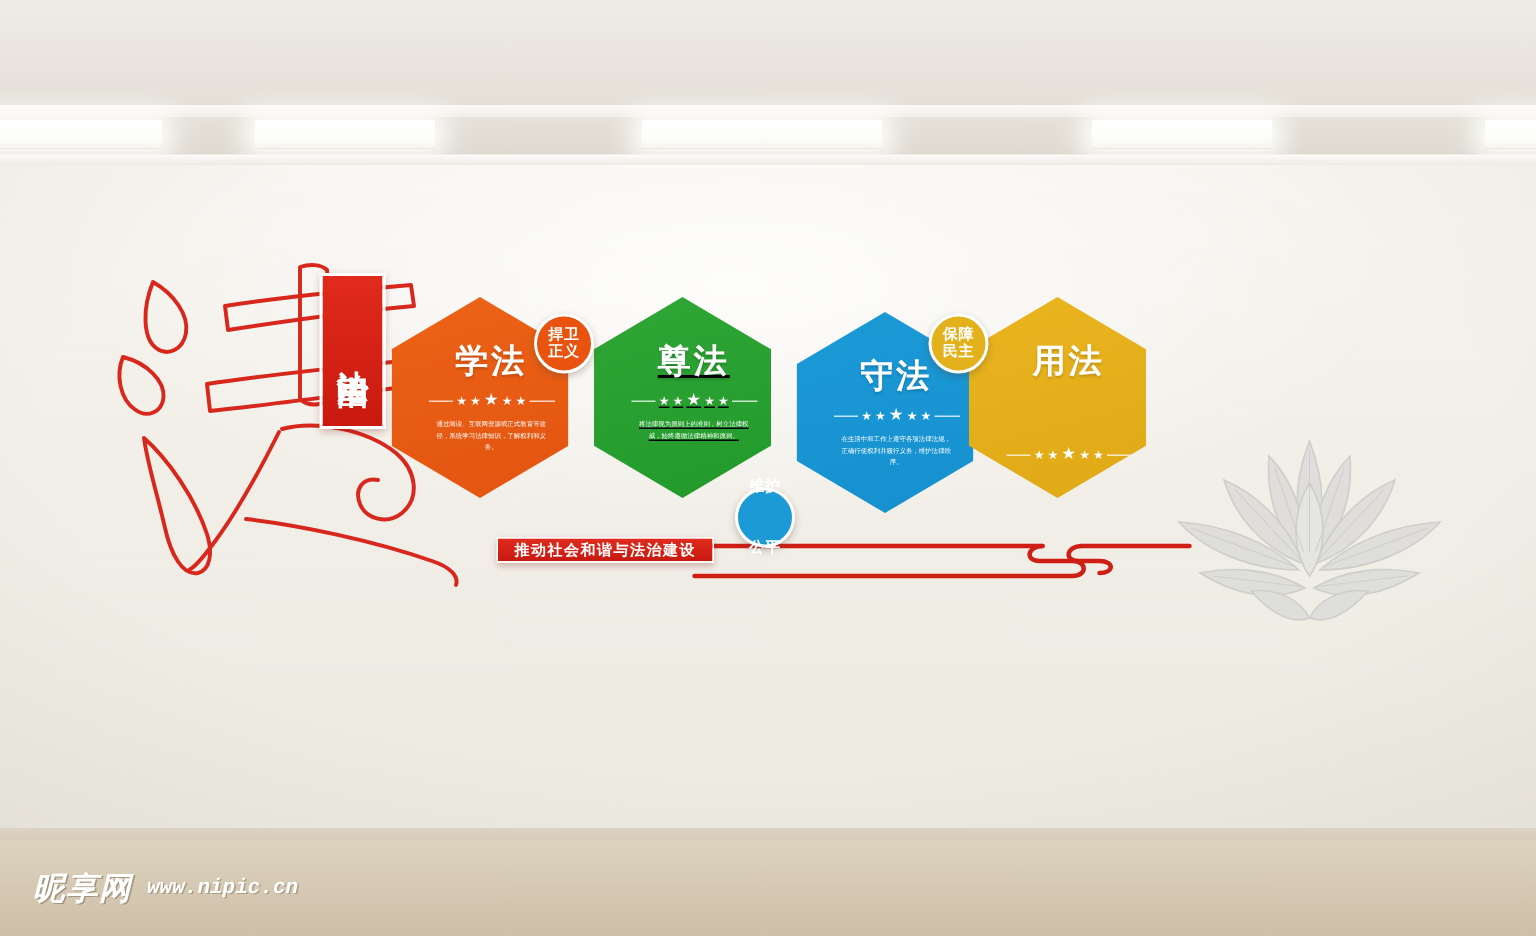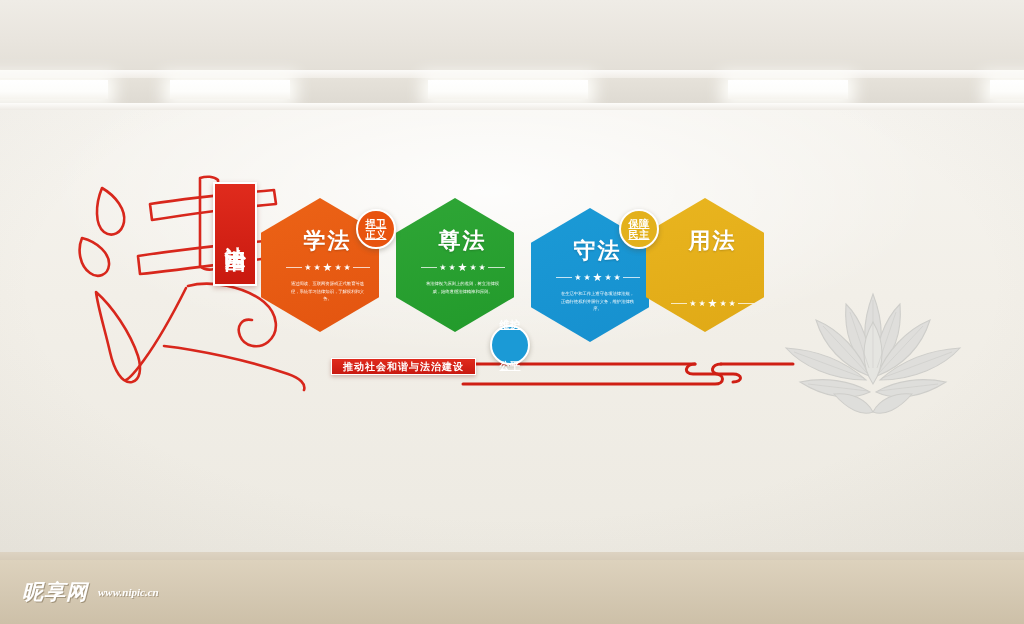--- a/index.html
+++ b/index.html
@@ -102,34 +102,33 @@
   .hex .hx-stars .st { color:#fff; font-size:8px; line-height:8px; }
   .hex .hx-stars .st.big { font-size:11px; line-height:11px; }
   .hex .hx-desc {
     margin-top:7px; width:76px;
     color:#fff; font-size:4.3px; line-height:1.75; text-align:center;
     font-family:"DejaVu Sans","Liberation Sans",sans-serif;
     opacity:.97;
   }
 
   .hex-orange { background:linear-gradient(165deg,#ec6316 0%,#e35410 100%); }
-  .hex-green  { background:linear-gradient(165deg,#2fa636 0%,#229a2b 100%); }
+  .hex-green  { background:linear-gradient(165deg,#2fa636 0%,#229a2b 100%);text-decoration:underline; }
   .hex-blue   { background:linear-gradient(165deg,#1b9ad6 0%,#1690cf 100%); }
   .hex-yellow { background:linear-gradient(165deg,#e9b51f 0%,#e0a916 100%); }
 
   
   .badge {
     position:absolute; width:40px; height:40px; border-radius:50%;
     display:flex; flex-direction:column; align-items:center; justify-content:center;
     color:#fff; font-weight:bold; font-size:10px; line-height:1.12; letter-spacing:.5px;
     font-family:"DejaVu Sans","Liberation Sans",sans-serif;
     border:2px solid #ffffff;
     box-shadow:0 2px 5px rgba(80,70,55,.32);
     text-align:center;
-    text-decoration:underline;
   }
   .badge-orange { background:#e8530f; }
   .badge-blue   { background:#1b9ad6; }
   .badge-yellow { background:#e3b11c; }
 
   
   .ribbon {
     position:absolute; left:263px; top:208px;
     height:17px; padding:0 11px;
     background:linear-gradient(180deg,#e02b1d 0%,#c81910 100%);
@@ -158,22 +157,22 @@
     background:linear-gradient(180deg,#ddd2bd 0%,#d4c8b2 55%,#cdc0a8 100%);
     display:flex; align-items:center;
   }
   .wm-logo {
     margin-left:22px; color:#ffffff; font-weight:bold; font-size:21px;
     letter-spacing:1px; font-style:italic;
     font-family:"DejaVu Sans","Liberation Sans",sans-serif;
     text-shadow:1px 1px 0 rgba(120,105,80,.55);
   }
   .wm-url {
-    margin-left:10px; color:#ffffff; font-size:11px; font-style:italic; font-weight:bold;
-    font-family:Liberation Serif, serif;
+    margin-left:10px; color:#ffffff; font-size:14px; font-style:italic; font-weight:bold;
+    font-family:Liberation Mono, monospace;
     text-shadow:1px 1px 0 rgba(120,105,80,.45);
   }
   .wm-id {
     margin-left:auto; margin-right:4px;
     background:rgba(160,148,126,.55);
     color:#ffffff; font-size:11.5px; padding:4px 10px;
     font-family:"Liberation Sans","DejaVu Sans",sans-serif;
     white-space:nowrap;
   }
 </style>

